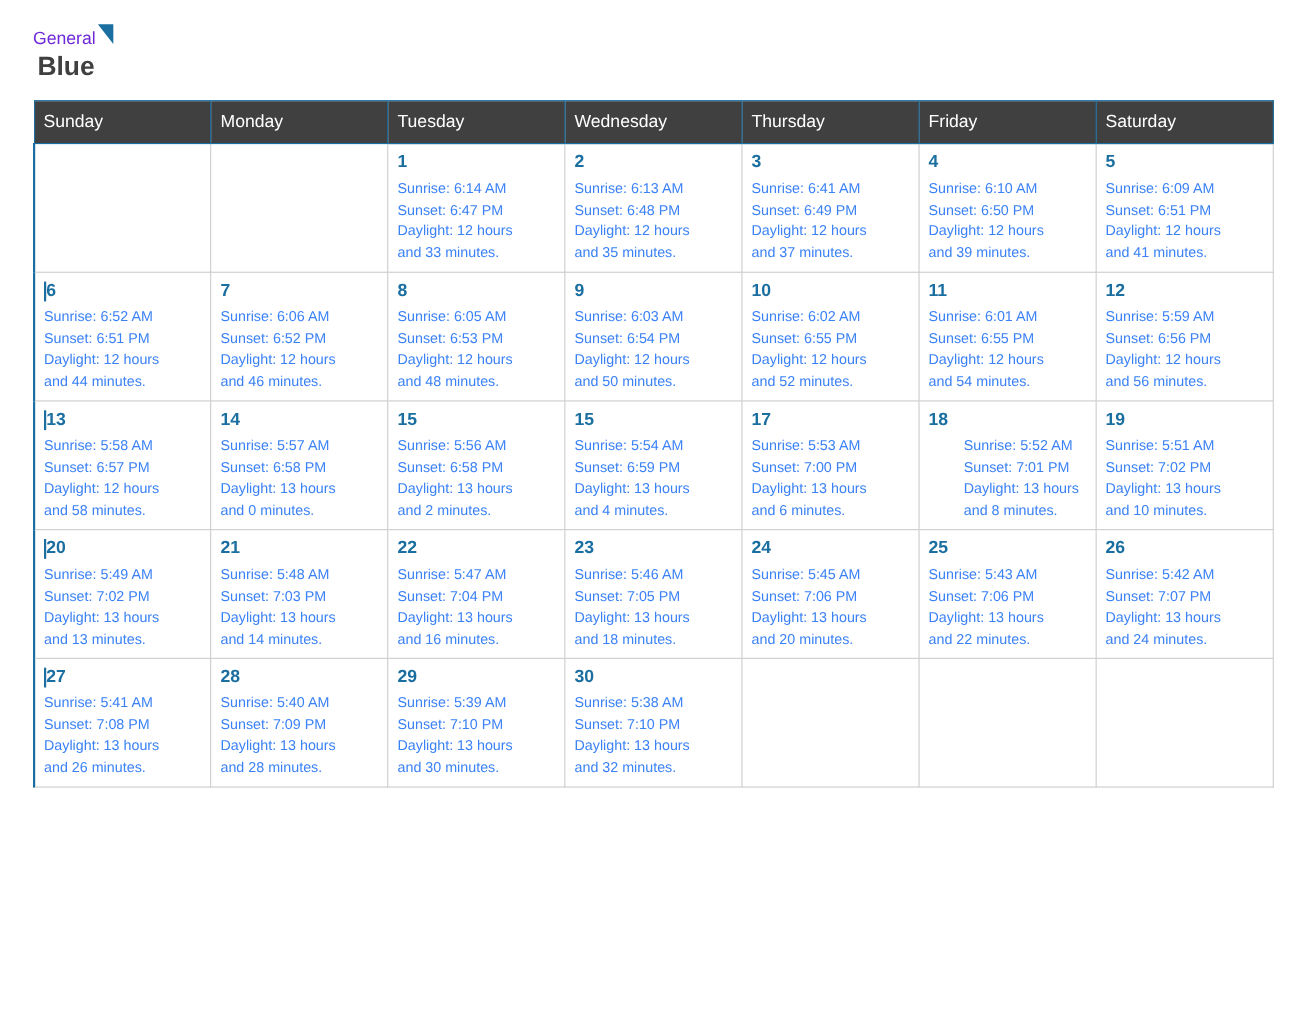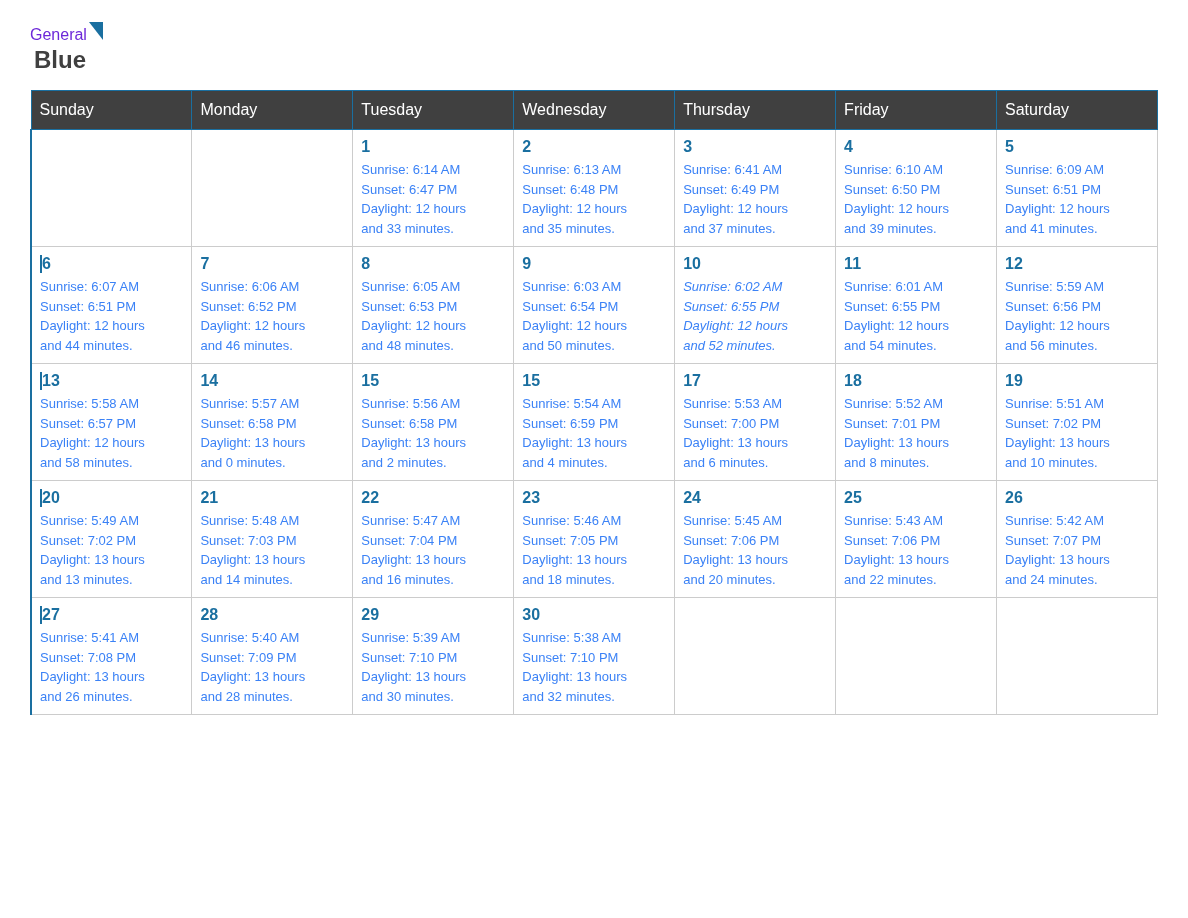--- a/index.html
+++ b/index.html
@@ -164,21 +164,21 @@
           <span class="day-number">5</span>
           <div class="day-info" style="white-space: pre-line;">Sunrise: 6:09 AM
 Sunset: 6:51 PM
 Daylight: 12 hours
 and 41 minutes.</div>
         </td>
       </tr>
       <tr class="week-row">
         <td>
           <span class="day-number">6</span>
-          <div class="day-info" style="white-space: pre-line;">Sunrise: 6:07 AM
+          <div class="day-info" style="white-space: pre-line;">Sunrise: 6:52 AM
 Sunset: 6:51 PM
 Daylight: 12 hours
 and 44 minutes.</div>
         </td>
         <td>
           <span class="day-number">7</span>
           <div class="day-info" style="white-space: pre-line;">Sunrise: 6:06 AM
 Sunset: 6:52 PM
 Daylight: 12 hours
 and 46 minutes.</div>
@@ -192,21 +192,21 @@
         </td>
         <td>
           <span class="day-number">9</span>
           <div class="day-info" style="white-space: pre-line;">Sunrise: 6:03 AM
 Sunset: 6:54 PM
 Daylight: 12 hours
 and 50 minutes.</div>
         </td>
         <td>
           <span class="day-number">10</span>
-          <div class="day-info" style="white-space: pre-line; font-style: italic;">Sunrise: 6:02 AM
+          <div class="day-info" style="white-space: pre-line;">Sunrise: 6:02 AM
 Sunset: 6:55 PM
 Daylight: 12 hours
 and 52 minutes.</div>
         </td>
         <td>
           <span class="day-number">11</span>
           <div class="day-info" style="white-space: pre-line;">Sunrise: 6:01 AM
 Sunset: 6:55 PM
 Daylight: 12 hours
 and 54 minutes.</div>
@@ -250,21 +250,21 @@
         </td>
         <td>
           <span class="day-number">17</span>
           <div class="day-info" style="white-space: pre-line;">Sunrise: 5:53 AM
 Sunset: 7:00 PM
 Daylight: 13 hours
 and 6 minutes.</div>
         </td>
         <td>
           <span class="day-number">18</span>
-          <div class="day-info" style="white-space: pre-line;">Sunrise: 5:52 AM
+          <div class="day-info" style="white-space: pre-line; margin-left: 32px;">Sunrise: 5:52 AM
 Sunset: 7:01 PM
 Daylight: 13 hours
 and 8 minutes.</div>
         </td>
         <td>
           <span class="day-number">19</span>
           <div class="day-info" style="white-space: pre-line;">Sunrise: 5:51 AM
 Sunset: 7:02 PM
 Daylight: 13 hours
 and 10 minutes.</div>

